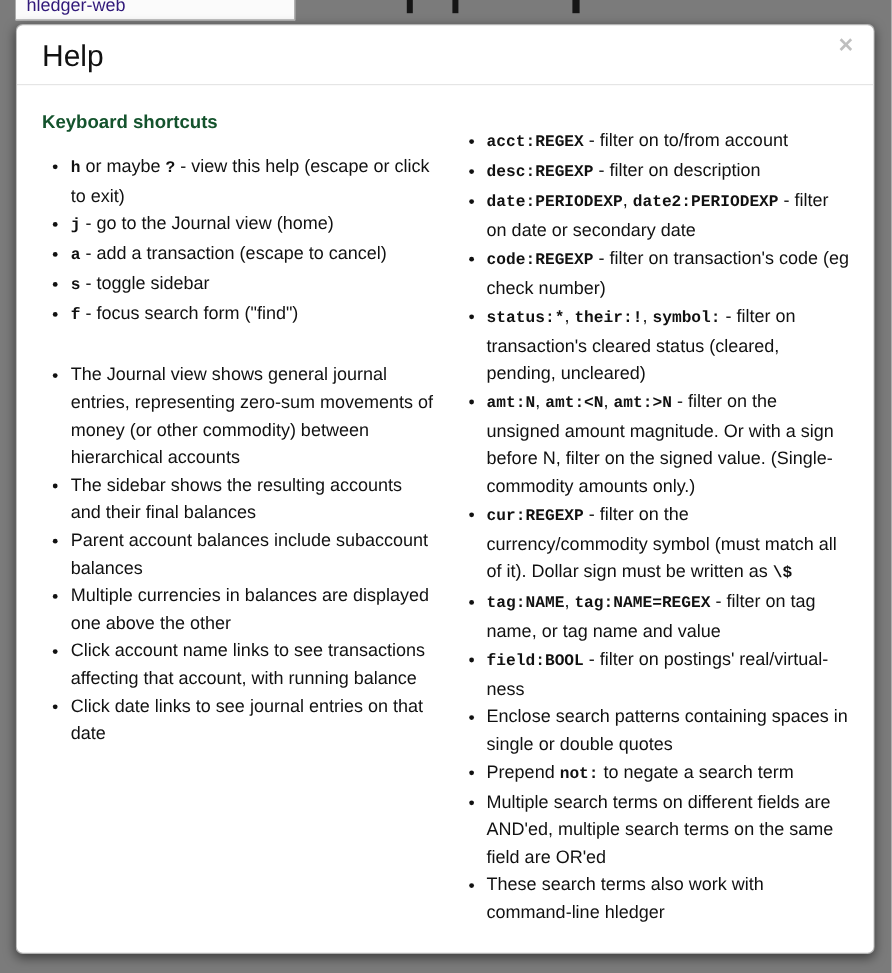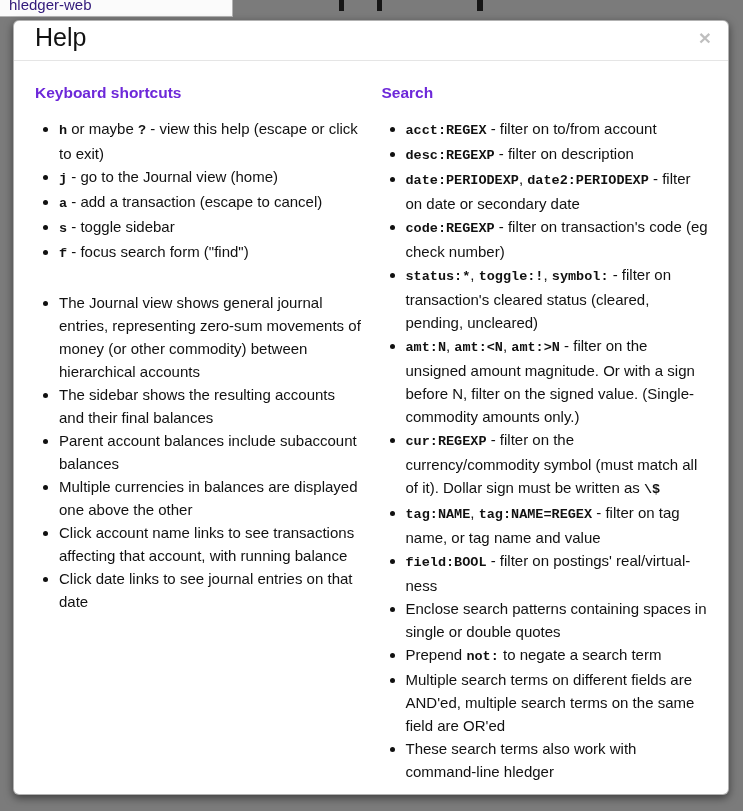--- a/index.html
+++ b/index.html
@@ -4,21 +4,21 @@
 <style>
   html,body{margin:0;padding:0;}
   body{
     width:743px;height:811px;overflow:hidden;position:relative;
     background:#7b7b7b;
     font-family:"Liberation Sans",sans-serif;
     -webkit-font-smoothing:antialiased;
   }
   
   .page-topbar{
-    position:absolute;left:0;top:0;width:232px;height:16px;
+    position:absolute;left:13px;top:0;width:232px;height:16px;
     background:#fbfbfb;
     border-bottom:1px solid #b3b3b3;border-right:1px solid #b3b3b3;
     overflow:hidden;z-index:1;
   }
   .page-topbar a{
     position:absolute;left:9px;top:-4px;
     font-size:15px;color:#31197a;text-decoration:none;font-weight:400;
   }
   .frag{position:absolute;top:0;background:#151515;z-index:1;}
   .frag.f1{left:339px;width:5px;height:11px;}
@@ -29,42 +29,42 @@
   
   .modal{
     position:absolute;left:13px;top:20px;width:716px;height:775px;
     background:#ffffff;border:1px solid rgba(0,0,0,0.3);
     border-radius:6px;box-sizing:border-box;
     box-shadow:0 3px 9px rgba(0,0,0,0.5);
     z-index:3;overflow:hidden;
     color:#141414;
   }
   .modal-header{
-    padding:1px 15px 8px 21px;
+    padding:11px 15px 8px 21px;
     border-bottom:1px solid #e5e5e5;
     position:relative;
   }
   .modal-title{
     font-size:25px;line-height:30px;font-weight:400;margin:0;color:#111;
   }
   .close-btn{
     position:absolute;right:15px;top:4px;
     background:none;border:none;cursor:pointer;
     font-size:21px;font-weight:bold;line-height:21px;
     color:#000;opacity:0.25;padding:2px;
     font-family:"Liberation Sans",sans-serif;
   }
   .modal-body{
     padding:21px 20px 20px 21px;
     display:flex;
   }
   .col{flex:1 1 50%;min-width:0;}
   .col.left{margin-right:20px;}
   .col h4{
-    font-size:15.5px;font-weight:bold;margin:1px 0 0 0;line-height:20px;color:#6d28d9;
+    font-size:15.5px;font-weight:bold;margin:1px 0 0 0;line-height:20px;color:#14532d;
   }
   .col ul{
     margin:14px 0 26px 0;padding:0 0 0 24px;
   }
   .col li{
     font-size:15px;line-height:23px;margin:0;color:#111;
   }
   .col code{
     font-family:"Liberation Mono","DejaVu Sans Mono",monospace;
     font-weight:bold;font-size:13.5px;color:#111;
@@ -100,27 +100,26 @@
         <ul>
           <li>The Journal view shows general journal entries, representing zero-sum movements of money (or other commodity) between hierarchical accounts</li>
           <li>The sidebar shows the resulting accounts and their final balances</li>
           <li>Parent account balances include subaccount balances</li>
           <li>Multiple currencies in balances are displayed one above the other</li>
           <li>Click account name links to see transactions affecting that account, with running balance</li>
           <li>Click date links to see journal entries on that date</li>
         </ul>
       </div>
     <div class="col right">
-        <h4>Search</h4>
         <ul>
           <li><code>acct:REGEX</code> - filter on to/from account</li>
           <li><code>desc:REGEXP</code> - filter on description</li>
           <li><code>date:PERIODEXP</code>, <code>date2:PERIODEXP</code> - filter on date or secondary date</li>
           <li><code>code:REGEXP</code> - filter on transaction's code (eg check number)</li>
-          <li><code>status:*</code>, <code>toggle:!</code>, <code>symbol:</code> - filter on transaction's cleared status (cleared, pending, uncleared)</li>
+          <li><code>status:*</code>, <code>their:!</code>, <code>symbol:</code> - filter on transaction's cleared status (cleared, pending, uncleared)</li>
           <li><code>amt:N</code>, <code>amt:&lt;N</code>, <code>amt:&gt;N</code> - filter on the unsigned amount magnitude. Or with a sign before N, filter on the signed value. (Single-commodity amounts only.)</li>
           <li><code>cur:REGEXP</code> - filter on the currency/commodity symbol (must match all of it). Dollar sign must be written as <code>\$</code></li>
           <li><code>tag:NAME</code>, <code>tag:NAME=REGEX</code> - filter on tag name, or tag name and value</li>
           <li><code>field:BOOL</code> - filter on postings' real/virtual-ness</li>
           <li>Enclose search patterns containing spaces in single or double quotes</li>
           <li>Prepend <code>not:</code> to negate a search term</li>
           <li>Multiple search terms on different fields are AND'ed, multiple search terms on the same field are OR'ed</li>
           <li>These search terms also work with command-line hledger</li>
         </ul>
       </div>

